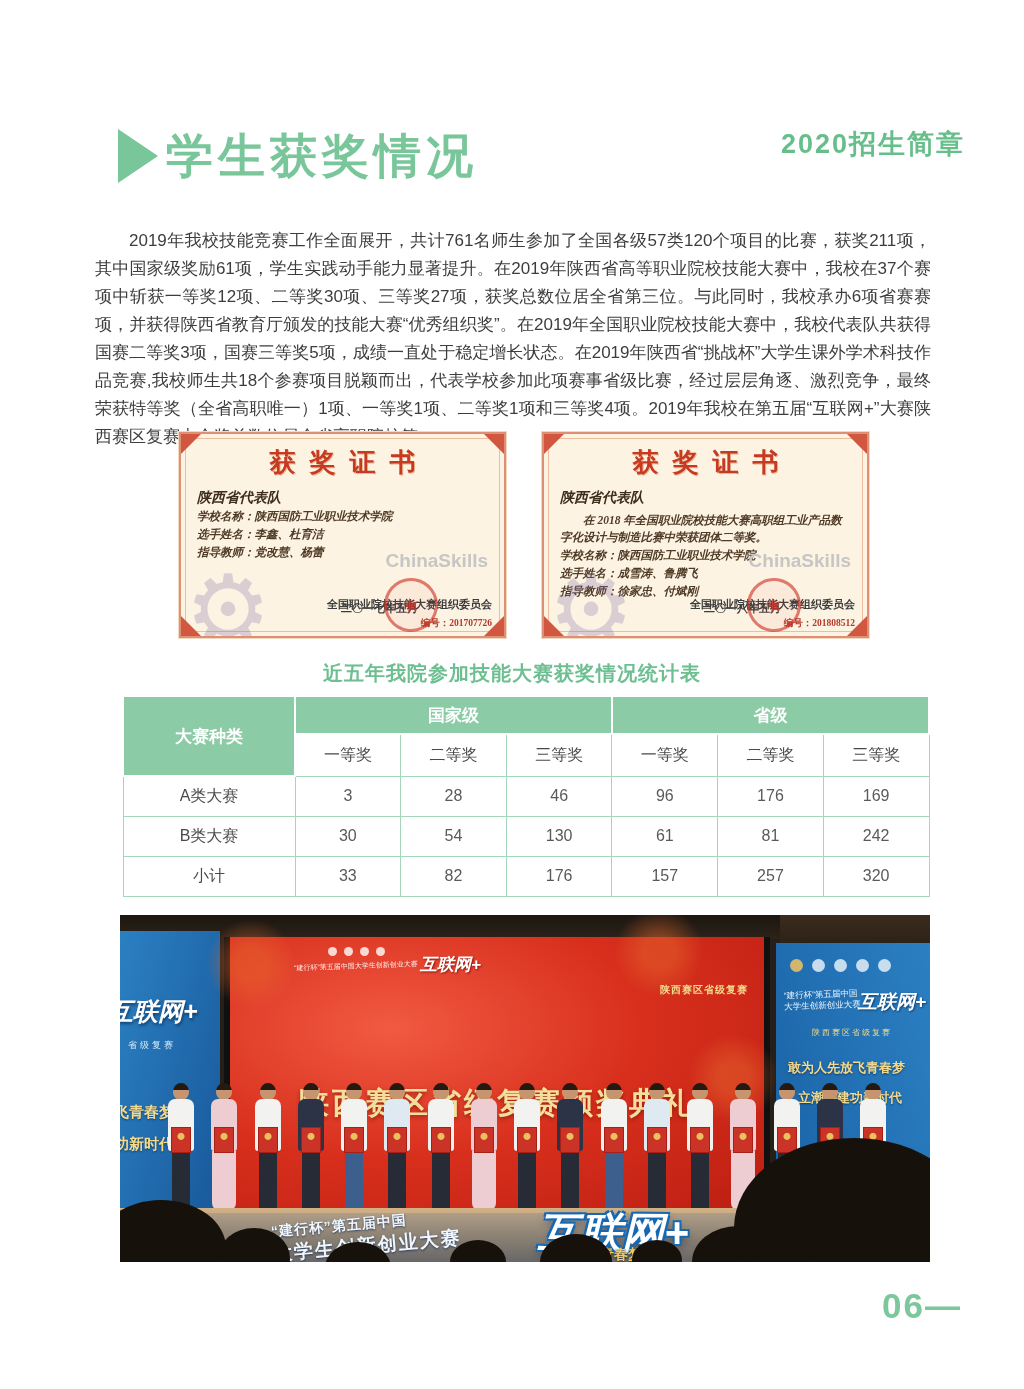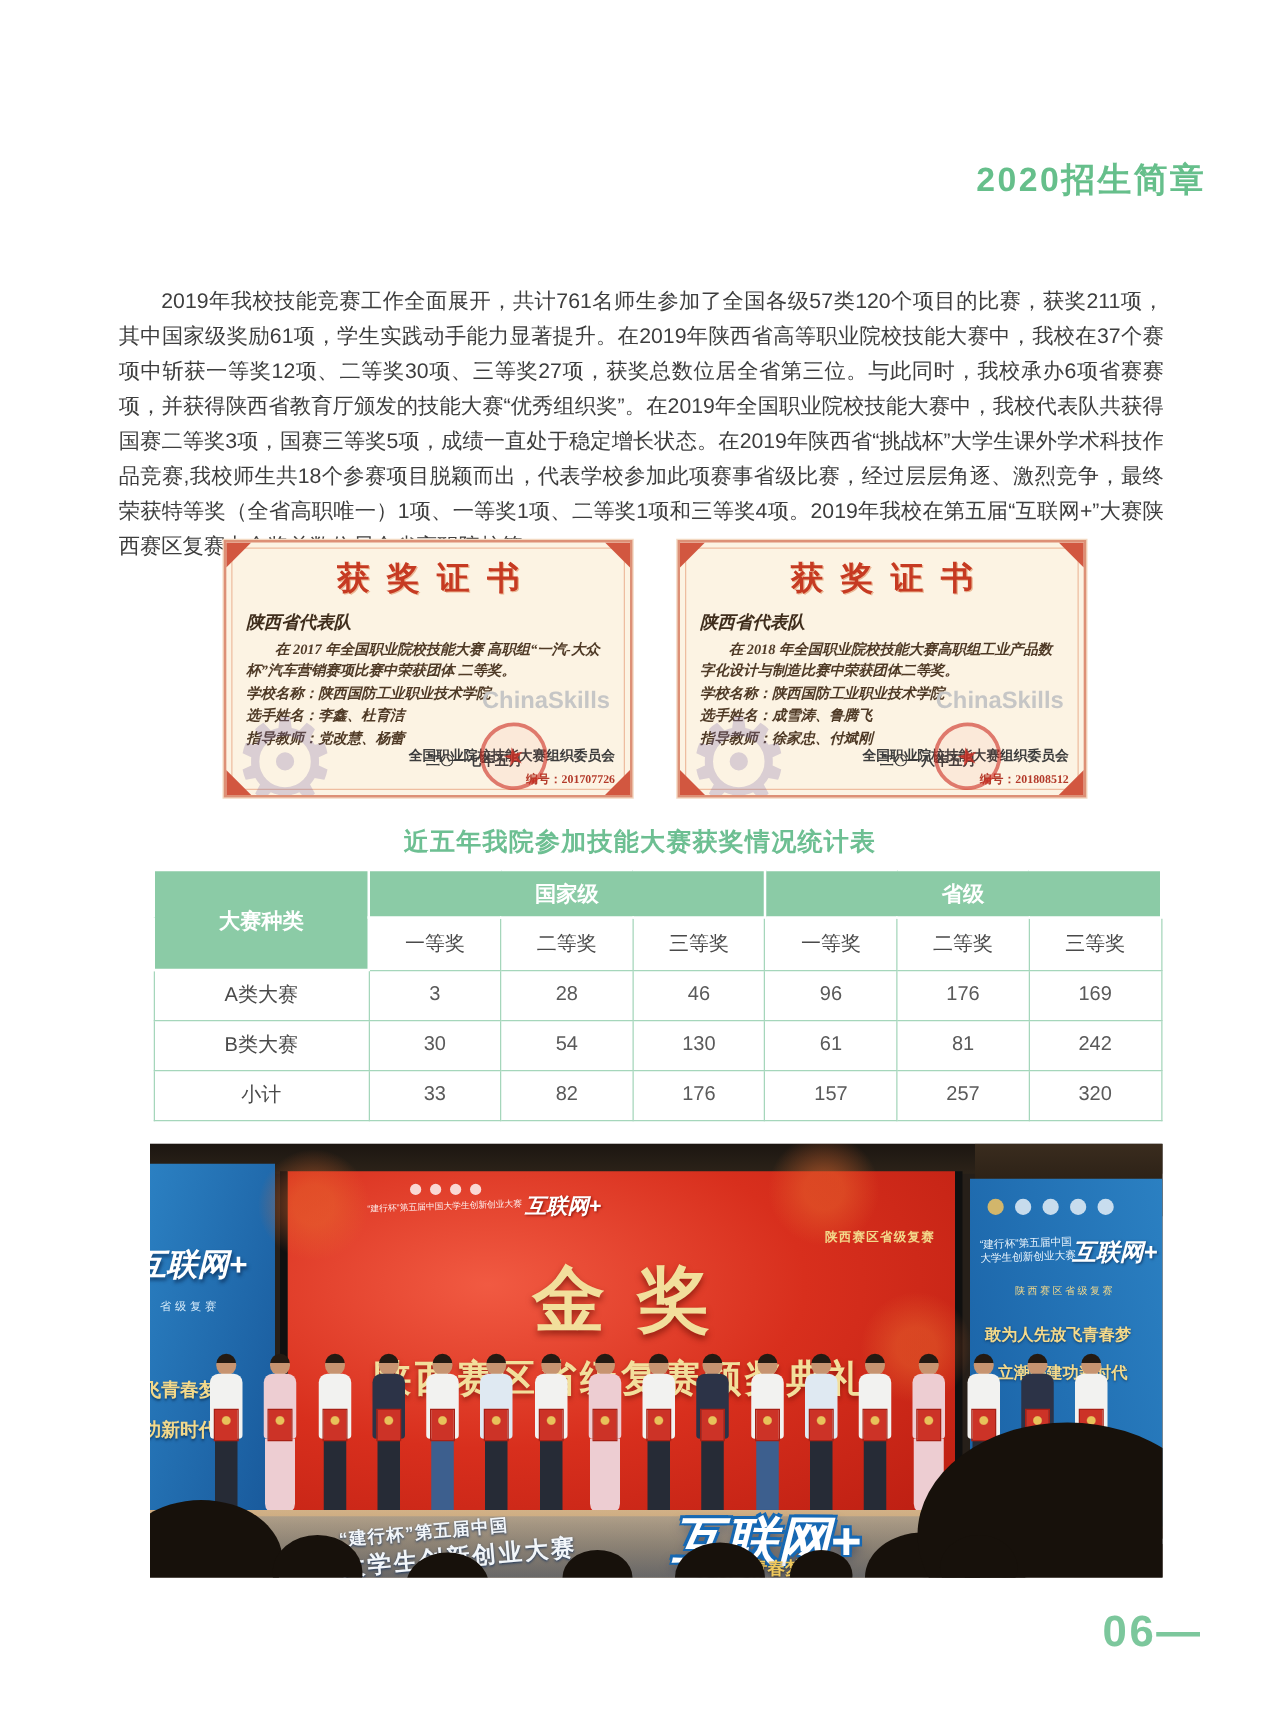--- a/index.html
+++ b/index.html
@@ -111,33 +111,36 @@
 
   .page-num { position:absolute; top:1286px; right:62px; color:#7cc79c; font-size:35px; font-weight:bold; letter-spacing:2px; }
 </style>
 </head>
 <body>
 
 <div class="page">
 
   <div class="edition-tag">2020招生简章</div>
 
+  <div class="title-row">
+    <span class="title-arrow"></span>
+    <h1 class="section-title">学生获奖情况</h1>
+  </div>
 
   <p class="intro">2019年我校技能竞赛工作全面展开，共计761名师生参加了全国各级57类120个项目的比赛，获奖211项，其中国家级奖励61项，学生实践动手能力显著提升。在2019年陕西省高等职业院校技能大赛中，我校在37个赛项中斩获一等奖12项、二等奖30项、三等奖27项，获奖总数位居全省第三位。与此同时，我校承办6项省赛赛项，并获得陕西省教育厅颁发的技能大赛“优秀组织奖”。在2019年全国职业院校技能大赛中，我校代表队共获得国赛二等奖3项，国赛三等奖5项，成绩一直处于稳定增长状态。在2019年陕西省“挑战杯”大学生课外学术科技作品竞赛,我校师生共18个参赛项目脱颖而出，代表学校参加此项赛事省级比赛，经过层层角逐、激烈竞争，最终荣获特等奖（全省高职唯一）1项、一等奖1项、二等奖1项和三等奖4项。2019年我校在第五届“互联网+”大赛陕西赛区复赛中金奖总数位居全省高职院校第一。</p>
 
   <div class="certs">
 
     <div class="cert">
       <i class="cnr tl"></i>
       <i class="cnr tr"></i>
       <i class="cnr bl"></i>
       <i class="cnr br"></i>
       <div class="cert-title">获奖证书</div>
       <div class="cert-recipient">陕西省代表队</div>
-      <div class="cert-body">在 2017 年全国职业院校技能大赛 高职组“一汽-大众杯”汽车营销赛项比赛中荣获团体 二等奖。</div>
       <div class="cert-line">学校名称：陕西国防工业职业技术学院</div>
       <div class="cert-line">选手姓名：李鑫、杜育洁</div>
       <div class="cert-line">指导教师：党改慧、杨蕾</div>
       <div class="cert-watermark">ChinaSkills</div>
       <div class="cert-gear">⚙</div>
       <div class="cert-org">全国职业院校技能大赛组织委员会</div>
       <div class="cert-date">二〇一七年五月</div>
       <div class="cert-serial">编号：201707726</div>
       <div class="cert-seal">
           <span>★</span>
@@ -240,21 +243,20 @@
       <div class="lant l3"></div>
       <div class="s-logos">
           <i></i>
           <i></i>
           <i></i>
           <i></i>
         </div>
       <div class="s-tag">“建行杯”第五届中国大学生创新创业大赛</div>
       <div class="s-logo-main">互联网+</div>
       <div class="s-corner">陕西赛区省级复赛</div>
-      <div class="s-award">金奖</div>
       <div class="s-sub">陕西赛区省级复赛颁奖典礼</div>
     </div>
 
     <div class="p-right">
       <div class="rp-logos">
           <i></i>
           <i></i>
           <i></i>
           <i></i>
           <i></i>

